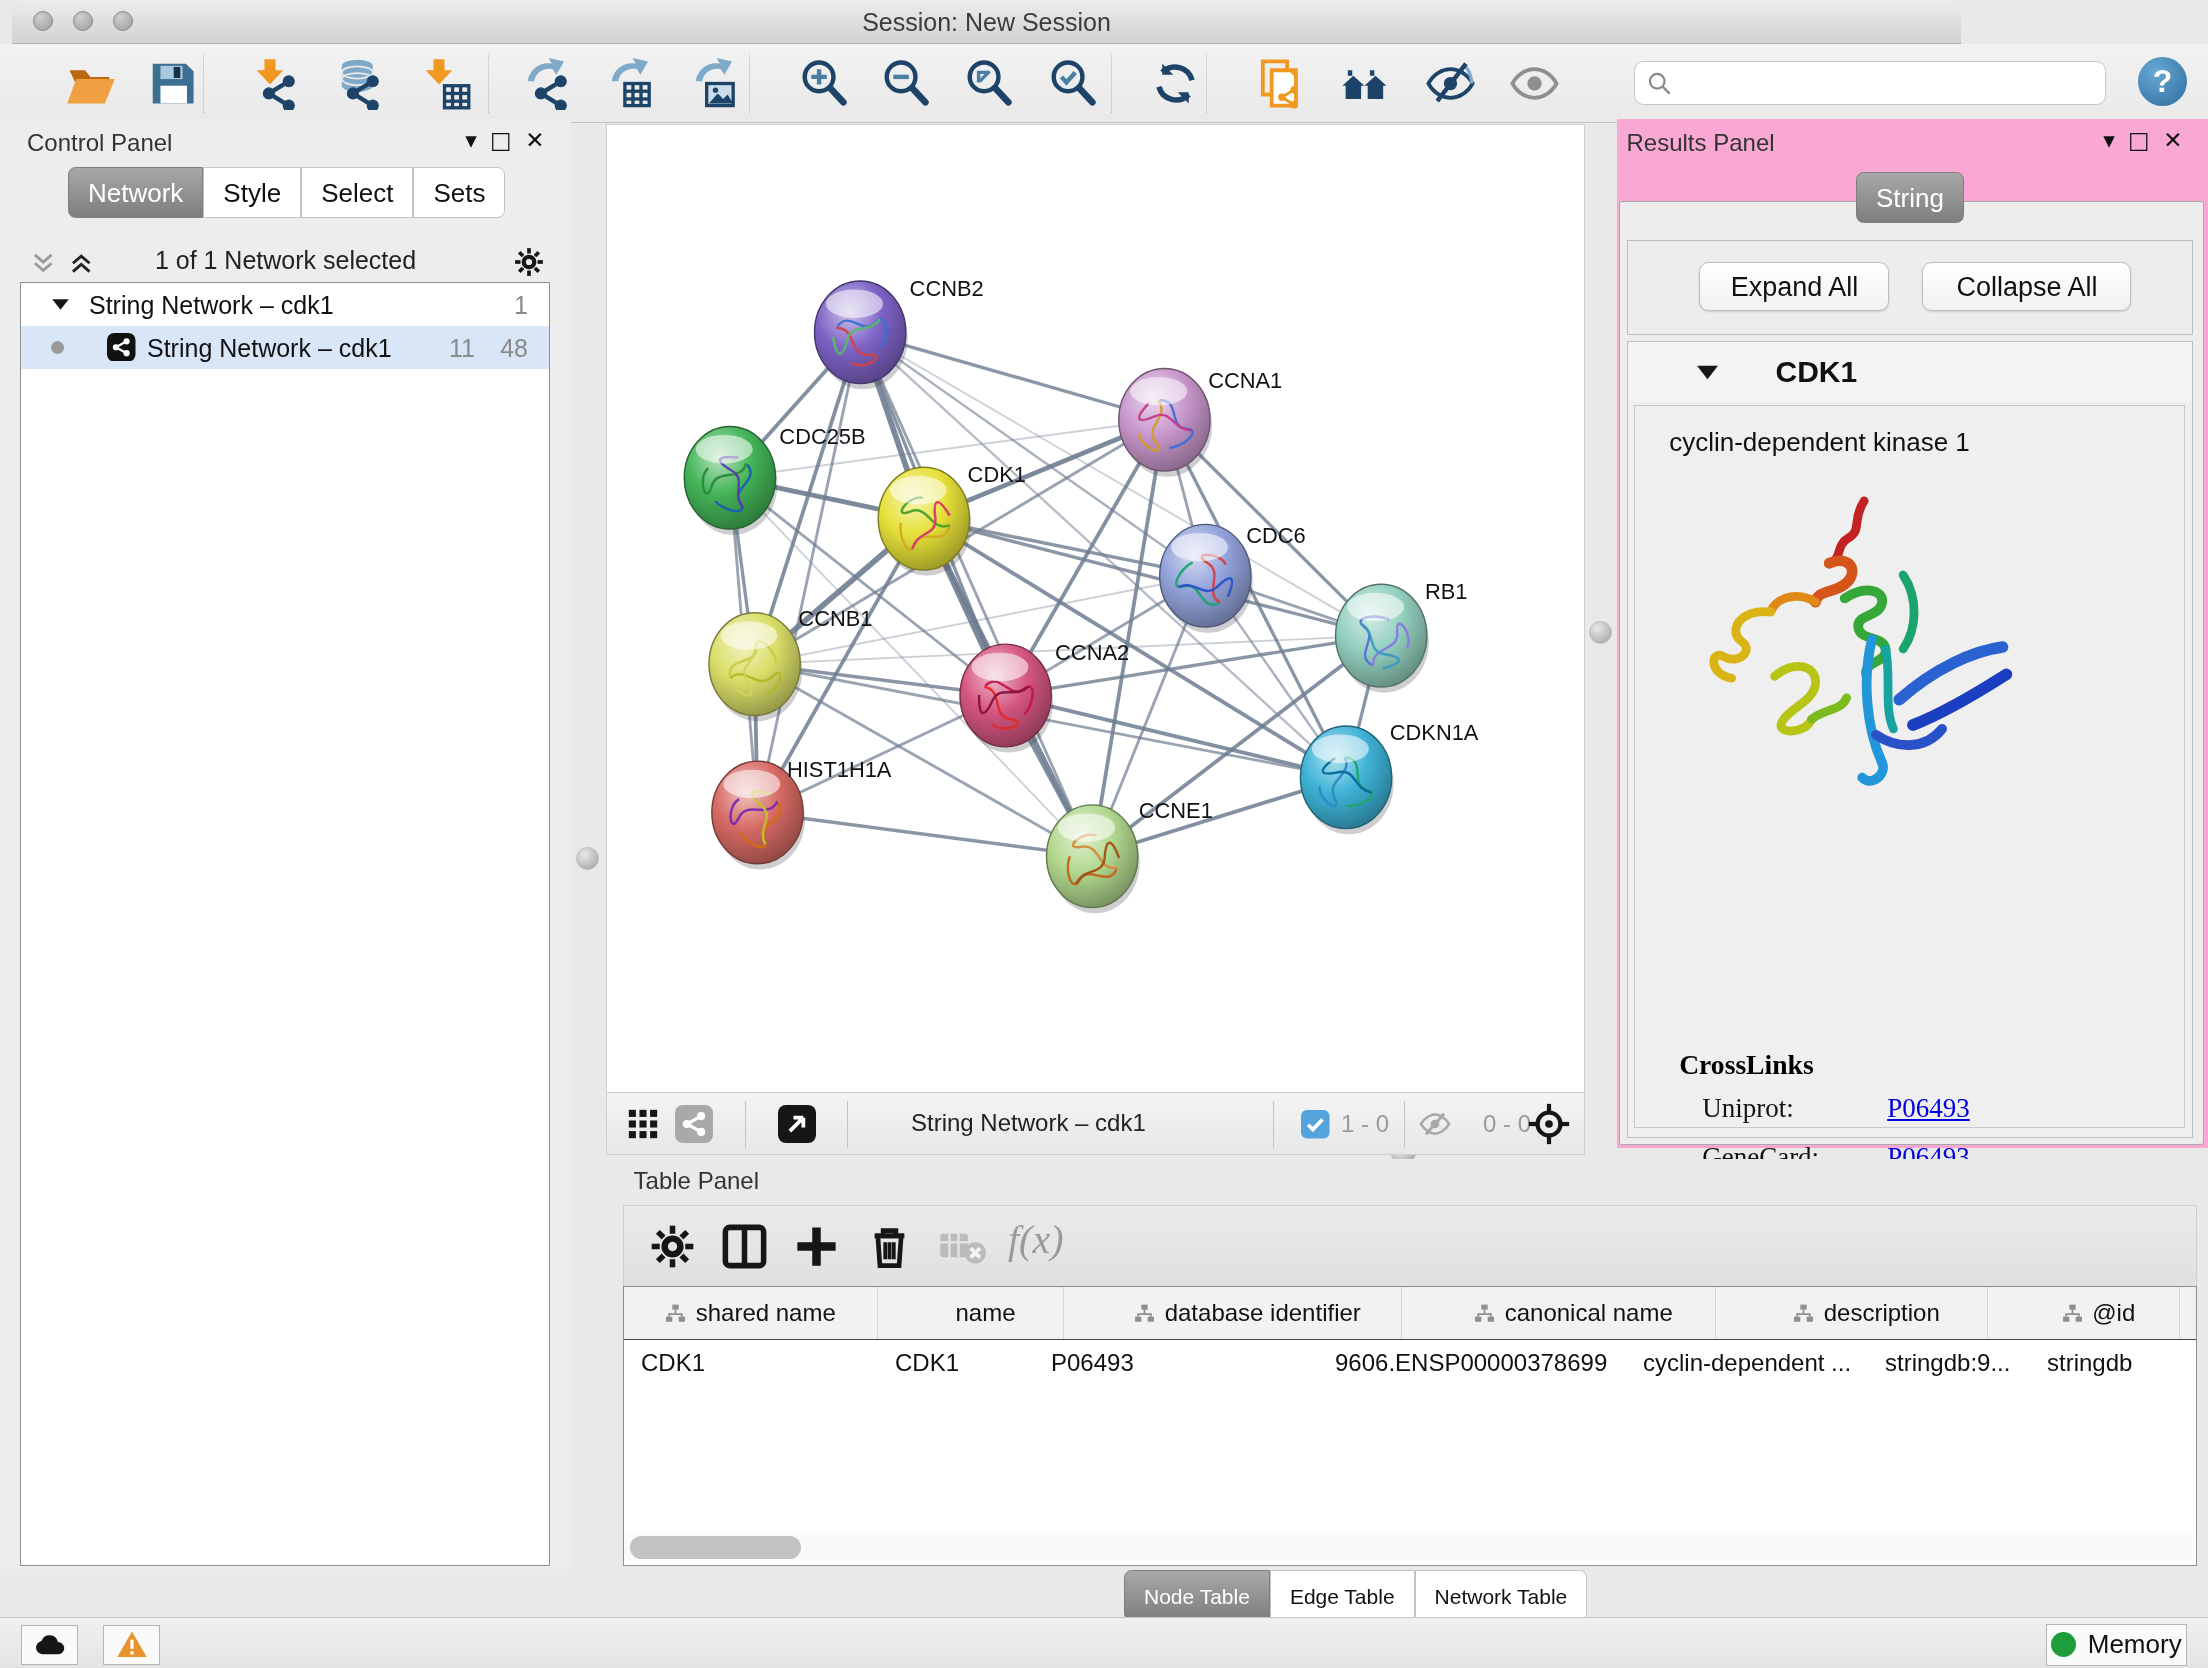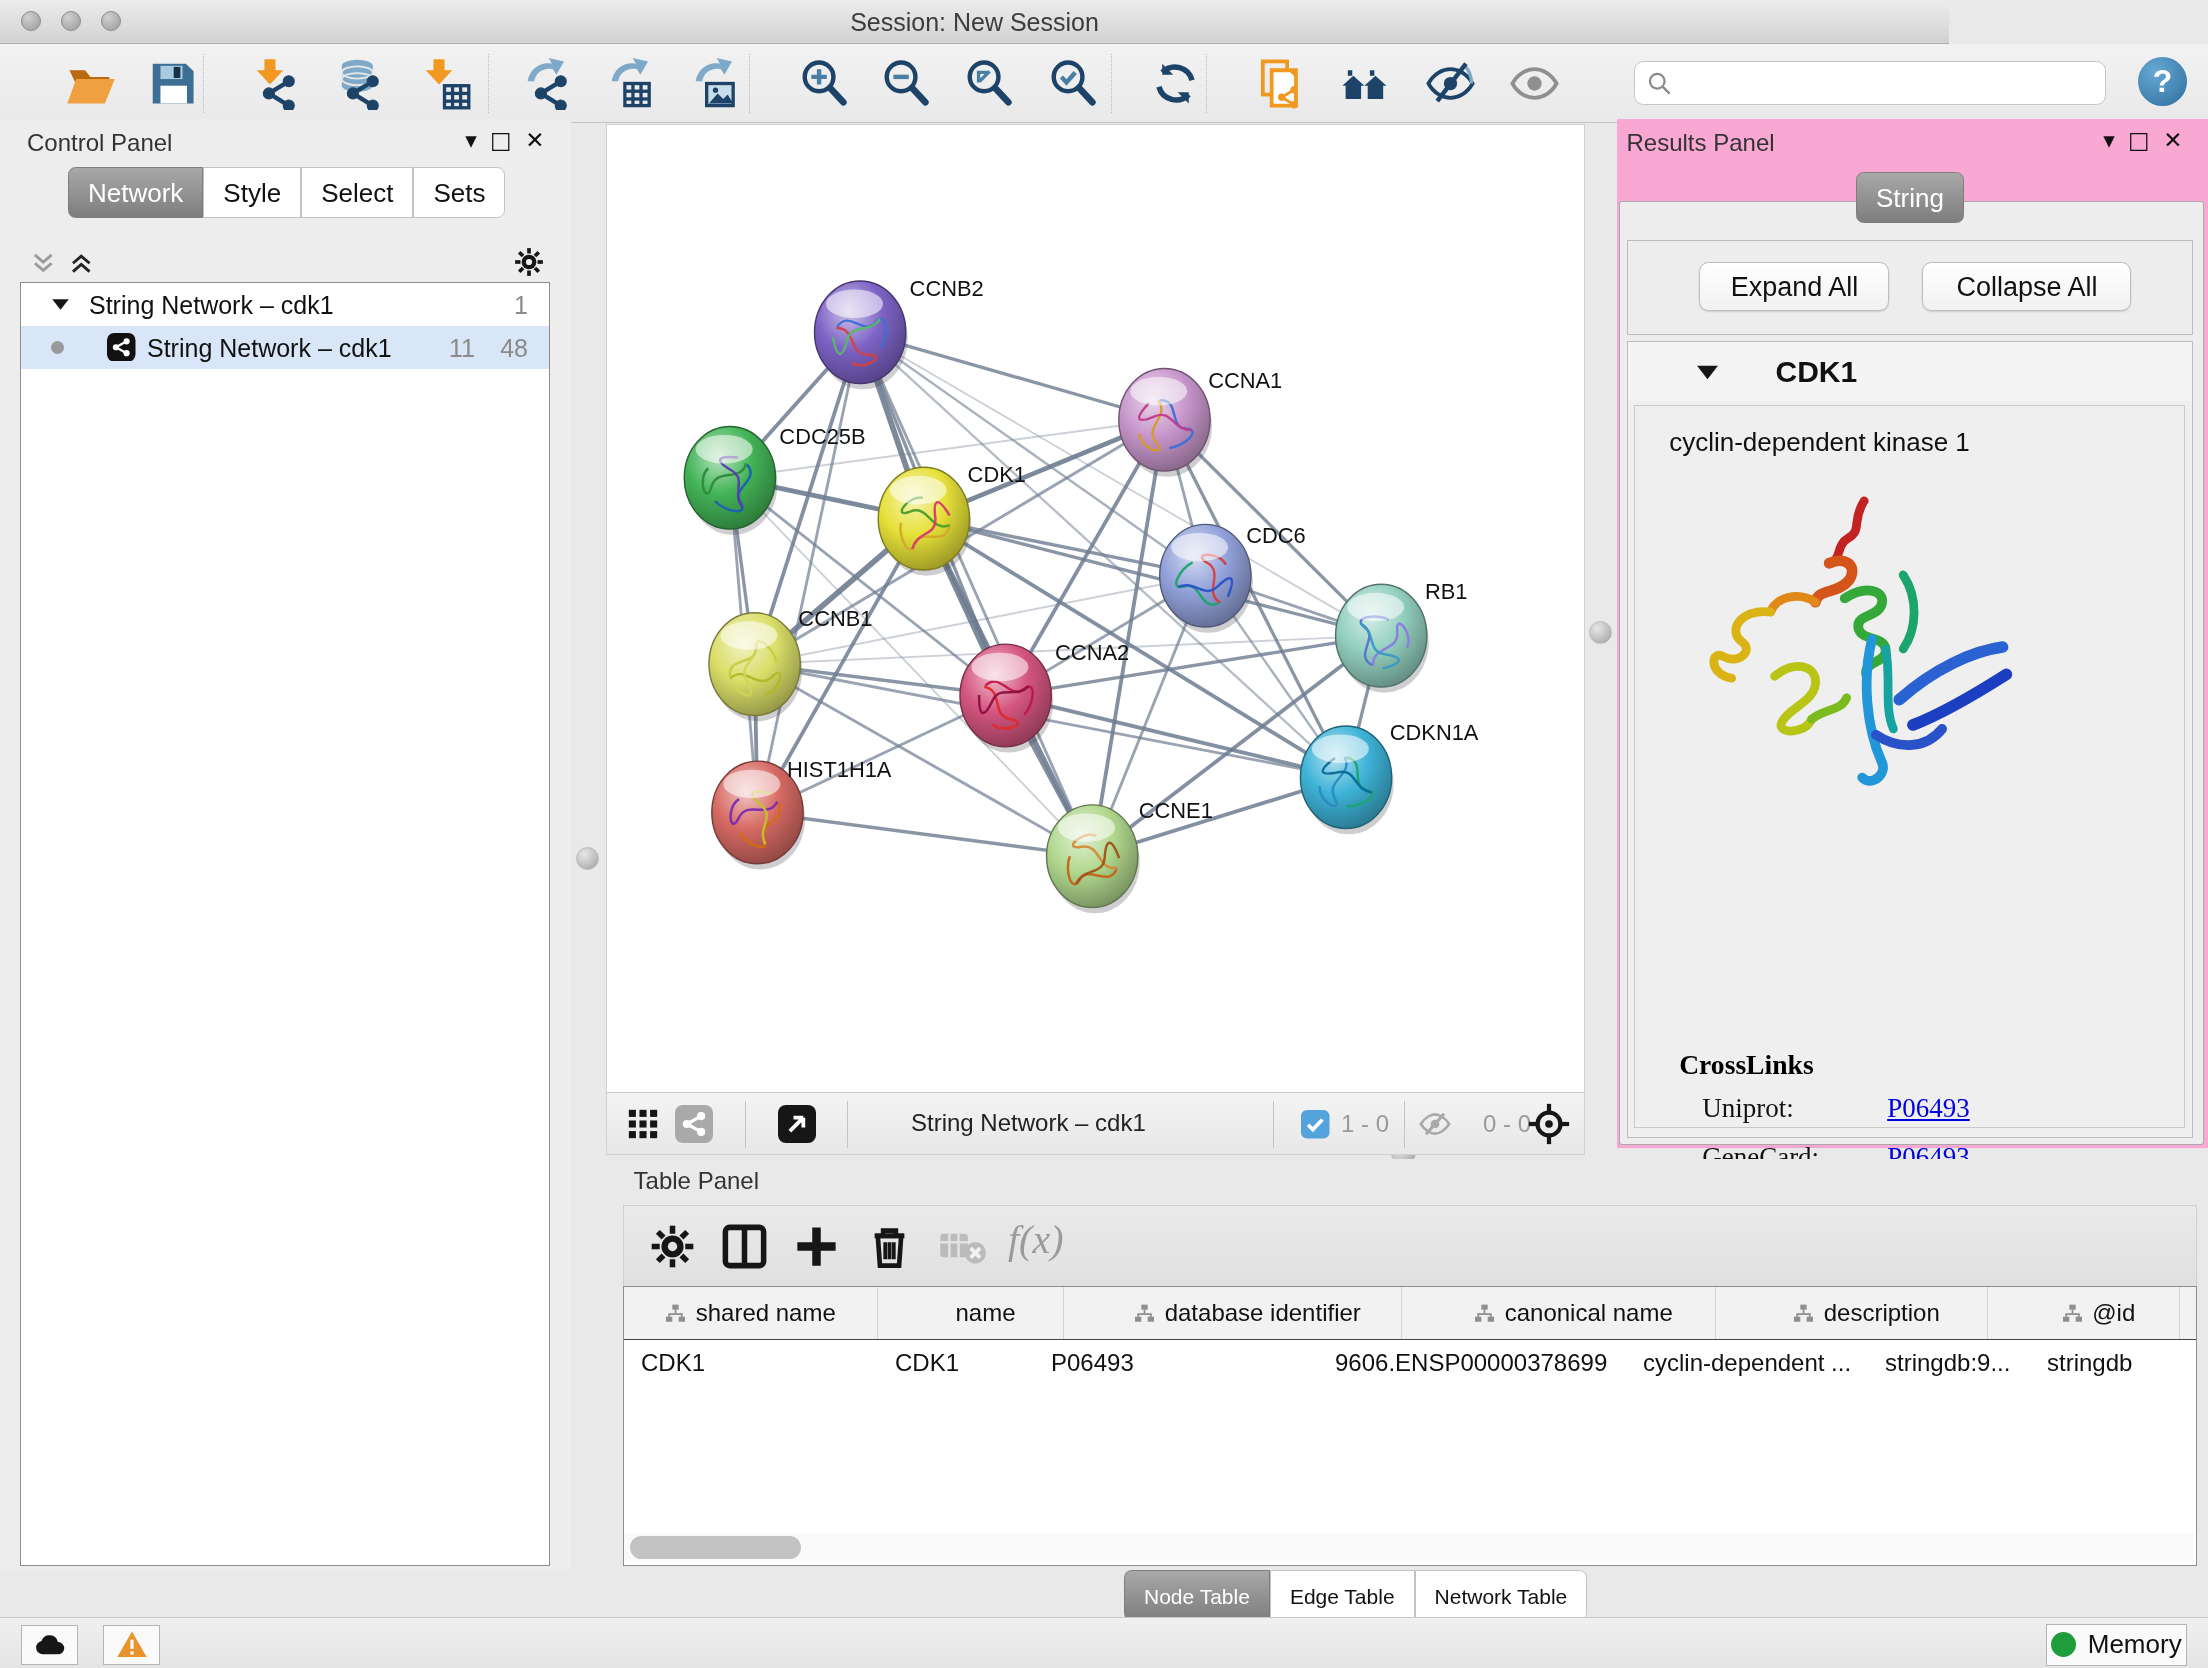--- a/index.html
+++ b/index.html
@@ -5,21 +5,21 @@
   * { margin:0; padding:0; box-sizing:border-box; }
   html,body { width:2208px; height:1668px; }
   body {
     font-family:"Liberation Sans","DejaVu Sans",sans-serif;
     background:#e9e9e9; position:relative; overflow:hidden;
     -webkit-font-smoothing:antialiased;
   }
   .abs { position:absolute; }
 
   
-  #titlebar { left:0; top:0; width:1949px; height:44px;
+  #titlebar { left:12px; top:0; width:1949px; height:44px;
     background:linear-gradient(#ececec,#d2d2d2); border-bottom:1px solid #aeaeae;
     border-radius:9.5px 9.5px 0 0; }
   .traffic { width:20px; height:20px; border-radius:50%;
     background:radial-gradient(circle at 35% 30%, #cfcfcf, #9c9c9c);
     border:1px solid #8b8b8b; display:inline-block; }
   #window-title { width:100%; text-align:center; line-height:44px; font-size:25px; color:#3c3c3c; }
 
   
   #toolbar { left:0; top:44px; width:2208px; height:79px; background:linear-gradient(#f2f2f2,#e9e9e9);
     border-bottom:1px solid #c4c4c4; }
@@ -305,20 +305,21 @@
   <div class="panel-ctrls"><span>▾</span><span>□</span><span style="font-weight:bold;">✕</span></div>
   <div id="cp-tabs"><div class="tab active">Network</div><div class="tab">Style</div><div class="tab">Select</div><div class="tab">Sets</div></div>
 
   <div id="cp-inforow">
     <svg class="abs" style="left:7.6px; top:5.7px;" width="28.5" height="28.5" viewBox="0 0 24 24">
       <path d="M5 5l7 6 7-6M5 12l7 6 7-6" fill="none" stroke="#9a9a9a" stroke-width="2.4"></path>
     </svg>
     <svg class="abs" style="left:46px; top:5.7px;" width="28.5" height="28.5" viewBox="0 0 24 24">
       <path d="M5 19l7-6 7 6M5 12l7-6 7 6" fill="none" stroke="#222" stroke-width="2.4"></path>
     </svg>
+    <div id="cp-info-label">1 of 1 Network selected</div>
     <svg class="abs" style="right:3.8px; top:1.9px;" width="34" height="34" viewBox="0 0 24 24">
       <g fill="#161616">
           <circle cx="12" cy="12" r="5.2"></circle>
       <g stroke="#161616" stroke-width="2.6">
         <line x1="12" y1="2.2" x2="12" y2="6"></line>
             <line x1="12" y1="18" x2="12" y2="21.8"></line>
         <line x1="2.2" y1="12" x2="6" y2="12"></line>
             <line x1="18" y1="12" x2="21.8" y2="12"></line>
         <line x1="5.1" y1="5.1" x2="7.8" y2="7.8"></line>
             <line x1="16.2" y1="16.2" x2="18.9" y2="18.9"></line>

